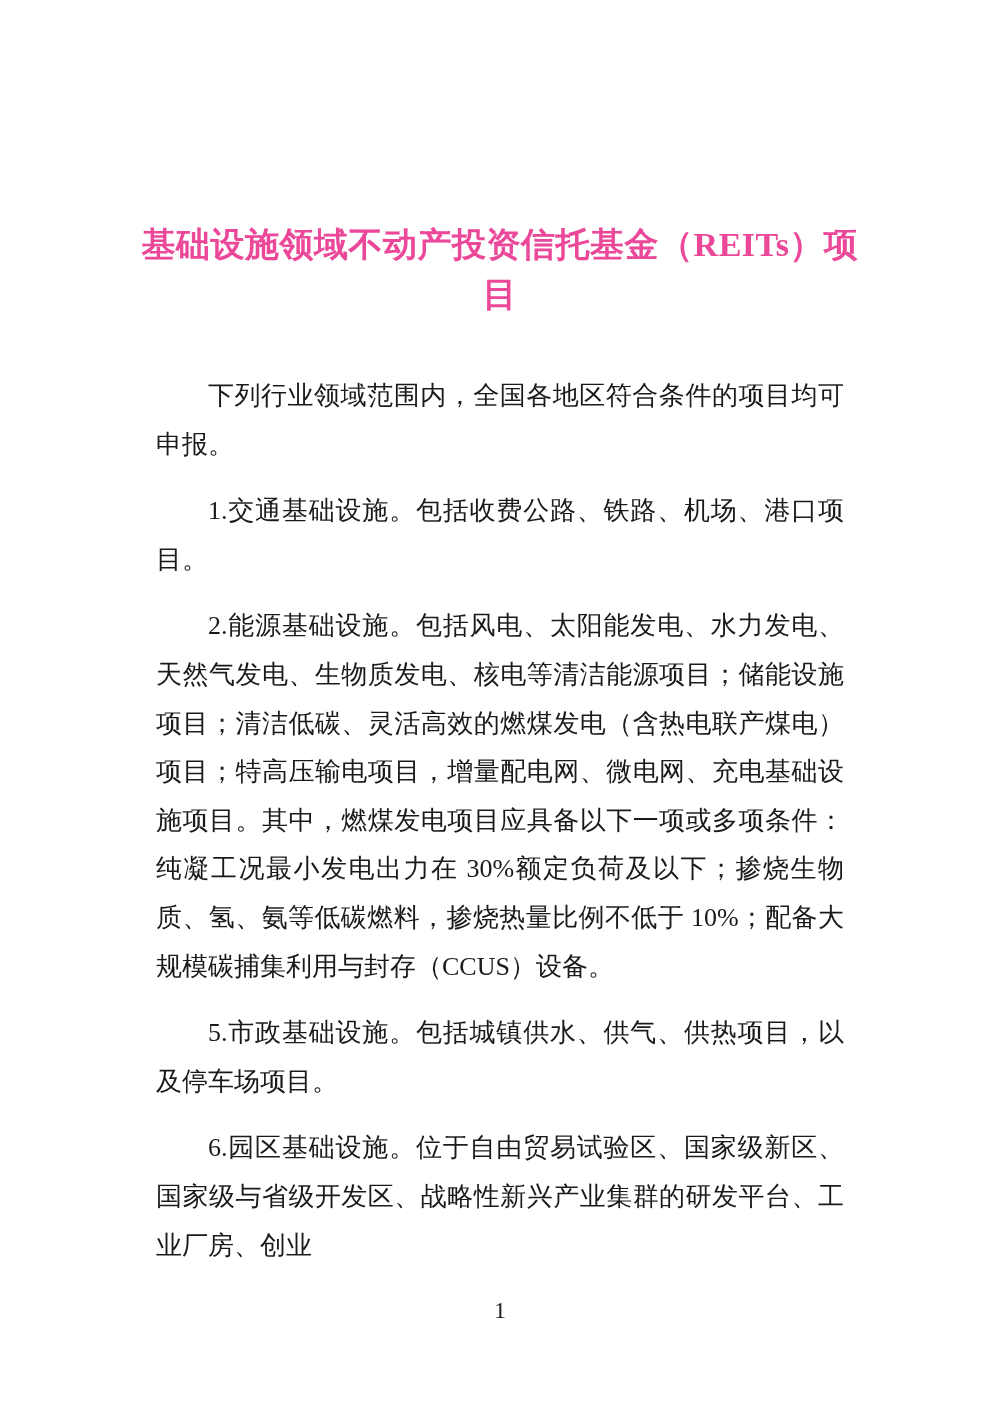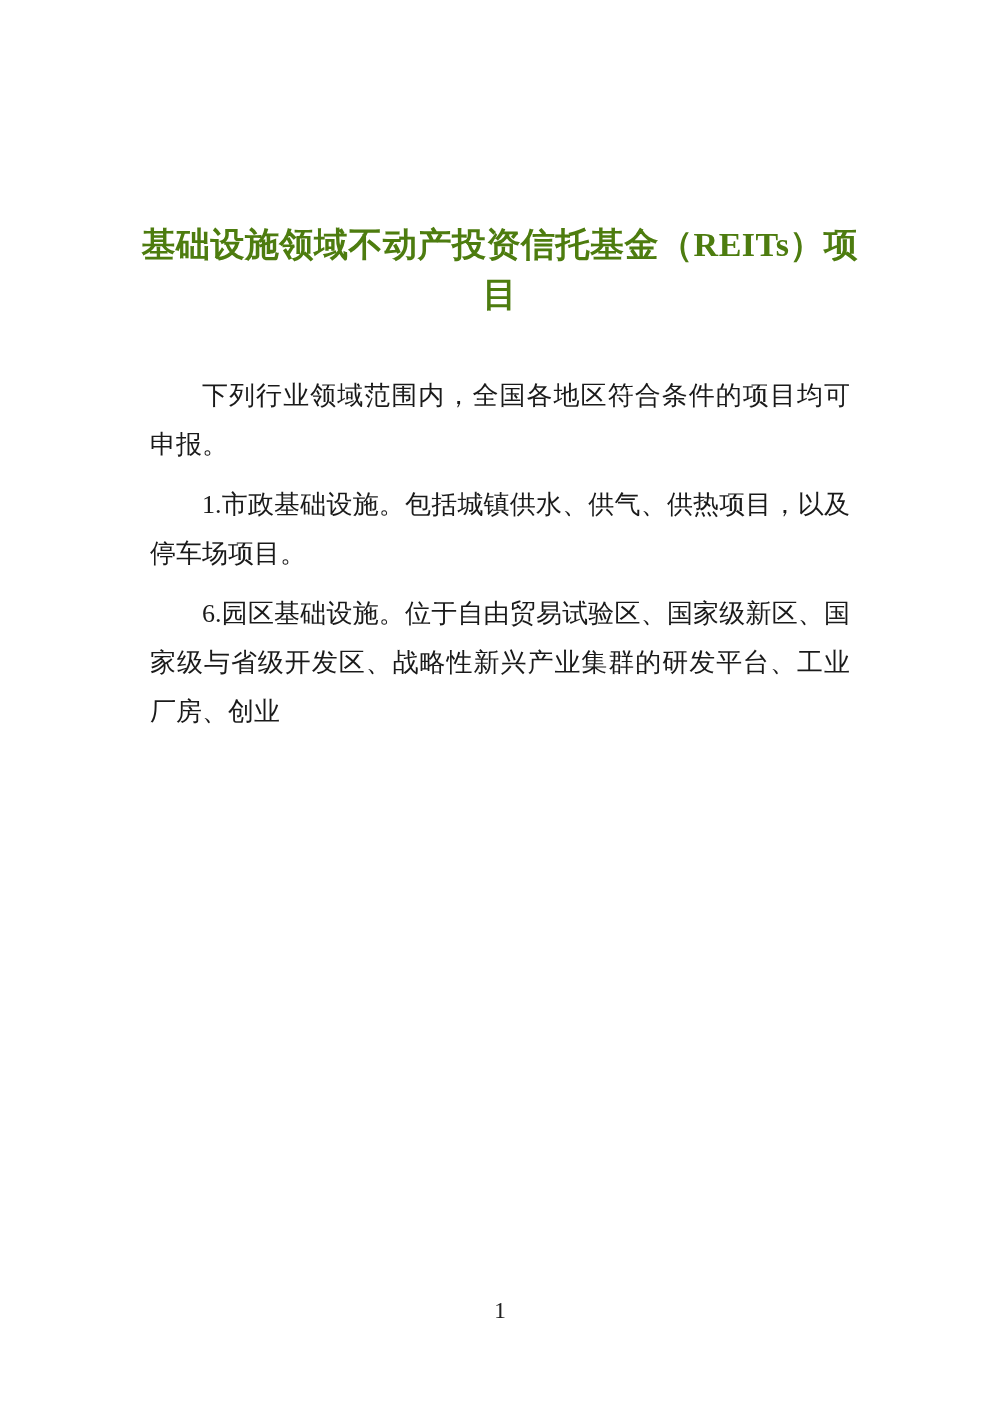--- a/index.html
+++ b/index.html
@@ -21,28 +21,28 @@
     position: absolute;
     left: 138px;
     width: 724px;
     top: 220px;
   }
   .doc-title {
     font-size: 34px;
     font-weight: bold;
     line-height: 50px;
     text-align: center;
-    color: #4d7c0f;
+    color: #ec4899;
     letter-spacing: 0.5px;
   }
   .doc-body {
     margin-top: 52px;
   }
   .doc-body p.para {
-    margin: 12px;
+    margin: 18px;
     padding: 0;
     font-size: 26px;
     line-height: 48.6px;
     text-align: justify;
     text-justify: inter-character;
     text-indent: 2em;
     color: #1a1a1a;
     word-break: break-all;
   }
   .page-number {
@@ -59,18 +59,20 @@
 </head>
 <body>
 
 <div class="page">
   <div class="content">
     <div class="doc-title">
       <div>基础设施领域不动产投资信托基金（REITs）项目</div>
     </div>
     <div class="doc-body">
         <p class="para">下列行业领域范围内，全国各地区符合条件的项目均可申报。</p>
-        <p class="para">1.市政基础设施。包括城镇供水、供气、供热项目，以及停车场项目。</p>
+        <p class="para">1.交通基础设施。包括收费公路、铁路、机场、港口项目。</p>
+        <p class="para">2.能源基础设施。包括风电、太阳能发电、水力发电、天然气发电、生物质发电、核电等清洁能源项目；储能设施项目；清洁低碳、灵活高效的燃煤发电（含热电联产煤电）项目；特高压输电项目，增量配电网、微电网、充电基础设施项目。其中，燃煤发电项目应具备以下一项或多项条件：纯凝工况最小发电出力在 30%额定负荷及以下；掺烧生物质、氢、氨等低碳燃料，掺烧热量比例不低于 10%；配备大规模碳捕集利用与封存（CCUS）设备。</p>
+        <p class="para">5.市政基础设施。包括城镇供水、供气、供热项目，以及停车场项目。</p>
         <p class="para">6.园区基础设施。位于自由贸易试验区、国家级新区、国家级与省级开发区、战略性新兴产业集群的研发平台、工业厂房、创业</p>
       </div>
   </div>
   <div class="page-number">1</div>
 </div>
 
 </body></html>

